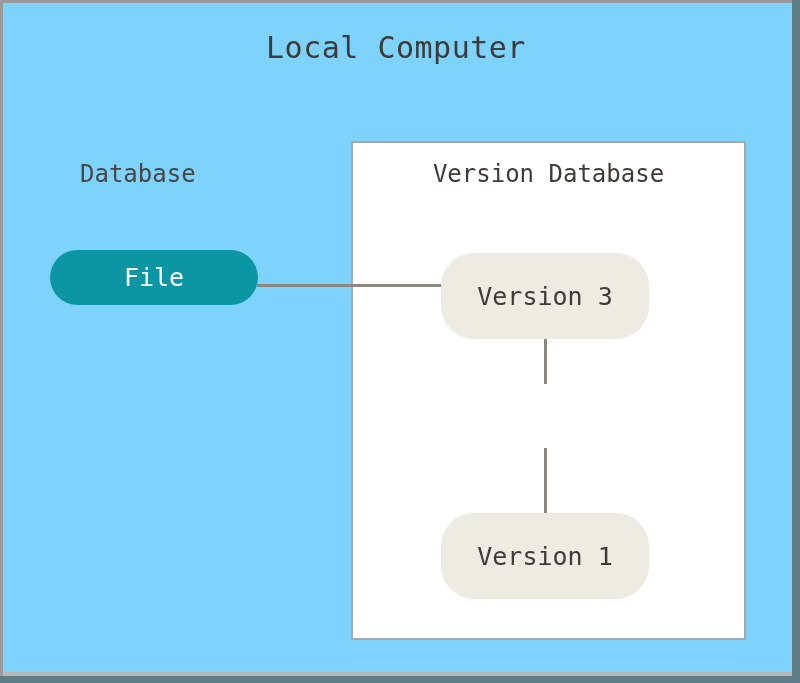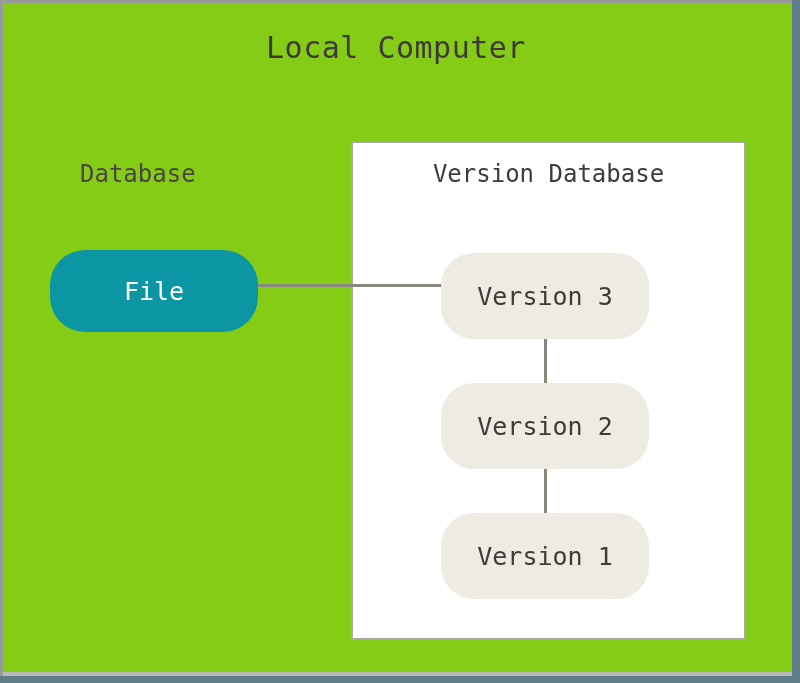--- a/index.html
+++ b/index.html
@@ -11,21 +11,21 @@
     font-family: "DejaVu Sans Mono", monospace;
   }
 
   
   #canvas {
     position: relative;
     width: 800px;
     height: 683px;
     box-sizing: border-box;
     overflow: hidden;
-    background: #84cc16;
+    background: #7dd3fc;
   }
 
   
   .frame-edge { position: absolute; }
   #frame-top    { left: 0;  top: 0;    width: 800px; height: 3px;  background: #9a9a9a; }
   #frame-left   { left: 0;  top: 0;    width: 3px;   height: 680px; background: #9a9a9a; }
   #frame-right  { left: 792px; top: 0; width: 8px;   height: 683px; background: #5e7d87; }
   #frame-bottom { left: 0;  top: 676px; width: 800px; height: 7px;  background: #5e7d87; }
   #frame-bottom-inner { left: 3px; top: 672px; width: 789px; height: 4px; background: #b9b9b9; }
 
@@ -79,21 +79,21 @@
     position: absolute;
     display: flex;
     align-items: center;
     justify-content: center;
     box-sizing: border-box;
     white-space: pre;
   }
 
   #node-file {
     left: 50px; top: 250px;
-    width: 208px; height: 82px;
+    width: 208px; height: 55px;
     background: #0c96a3;
     border-radius: 35px;
     color: #ffffff;
     font-size: 25px;
   }
 
   .node-version {
     width: 208px; height: 86px;
     background: #edebe2;
     border-radius: 33px;
@@ -124,17 +124,16 @@
   <div id="version-database-title">Version Database</div>
 
   <div class="connector" id="connector-file-v3"></div>
   <div class="connector" id="connector-v3-v2"></div>
   <div class="connector" id="connector-v2-v1"></div>
 
   <div class="node" id="node-file">File</div>
 
   <div class="node node-version" id="node-version-3">Version 3</div>
 
-  <div class="node node-version" id="node-version-2">Version 2</div>
 
   <div class="node node-version" id="node-version-1">Version 1</div>
 
 </div>
 
 </body></html>

